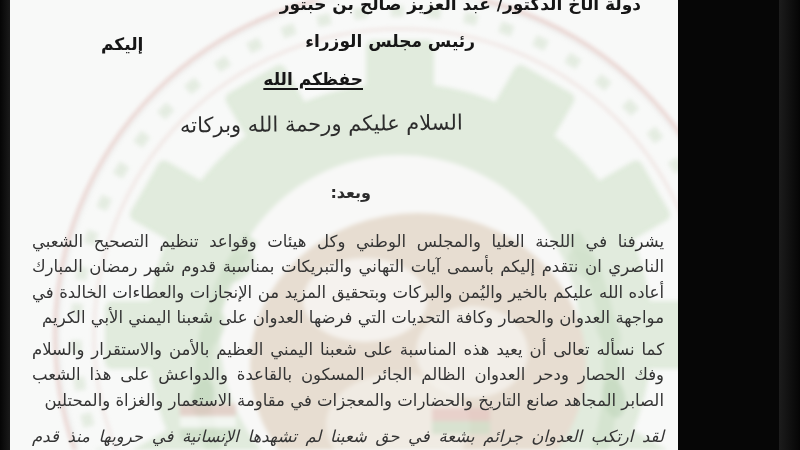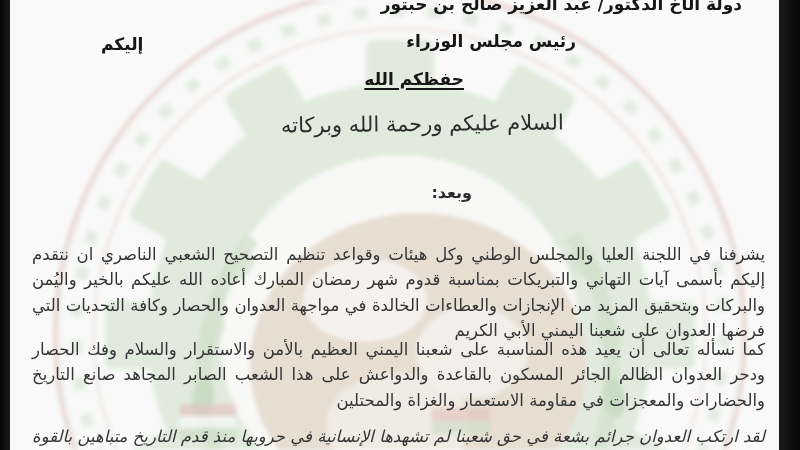--- a/index.html
+++ b/index.html
@@ -15,21 +15,21 @@
     background: #060606;
   }
   .edge-bar {
     position: absolute; top: 0; height: 450px;
     background: linear-gradient(90deg, #050505, #1a1a1a);
   }
   .edge-bar.left  { left: 0; width: 10px; }
   .edge-bar.right { right: 0; width: 21px; background: linear-gradient(90deg, #1c1c1c, #050505); }
   .page {
     position: absolute; left: 10px; top: 0;
-    width: 769px; height: 450px;
+    width: 668px; height: 450px;
     background: #f8f9f8;
     overflow: hidden;
   }
   .watermark {
     position: absolute; left: -10px; top: 0;
     width: 800px; height: 450px;
     filter: blur(2px);
     pointer-events: none;
   }
   .txt { position: absolute; direction: rtl; white-space: nowrap; }
@@ -65,21 +65,21 @@
   .para {
     position: absolute;
     direction: rtl;
     right: 14px; left: 22px;
     margin: 0;
     font-size: 16.5px;
     line-height: 25.3px;
     text-align: justify;
     color: #343434;
   }
-  .p1 { top: 229px; margin-top: 13px; }
+  .p1 { top: 229px; }
   .p2 { top: 337px; }
   .p3 { top: 424px; font-style: italic; }
 </style>
 </head>
 <body>
 
 <div class="stage">
 
   <div class="edge-bar left"></div>
 

